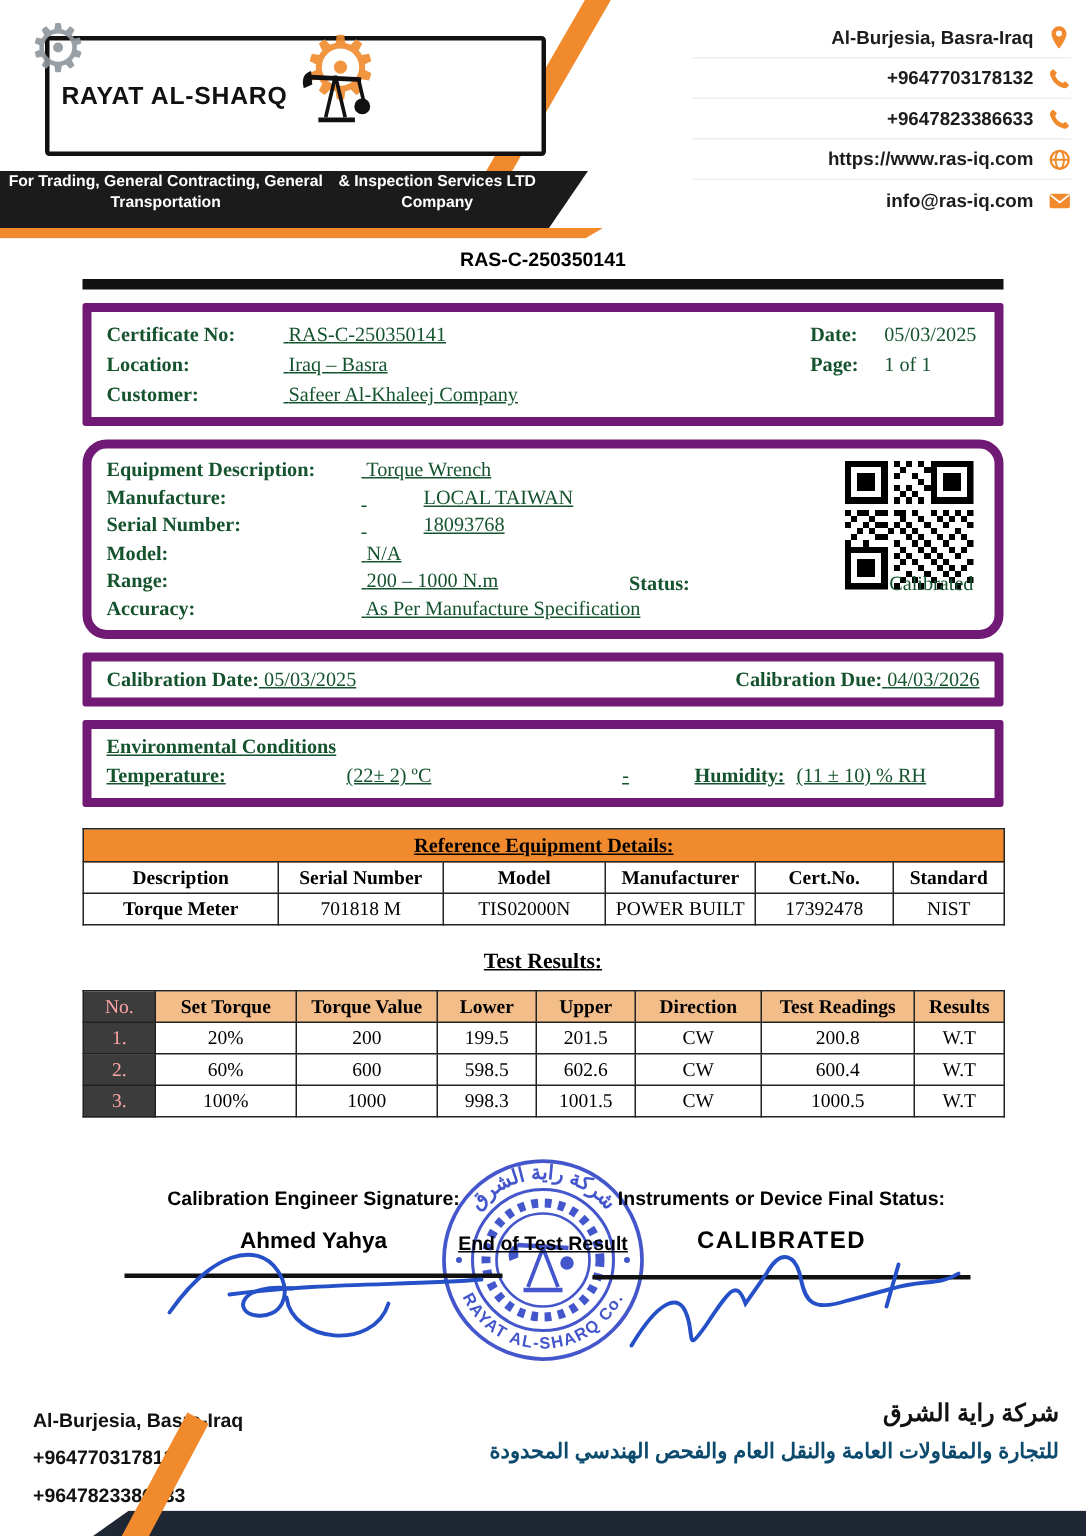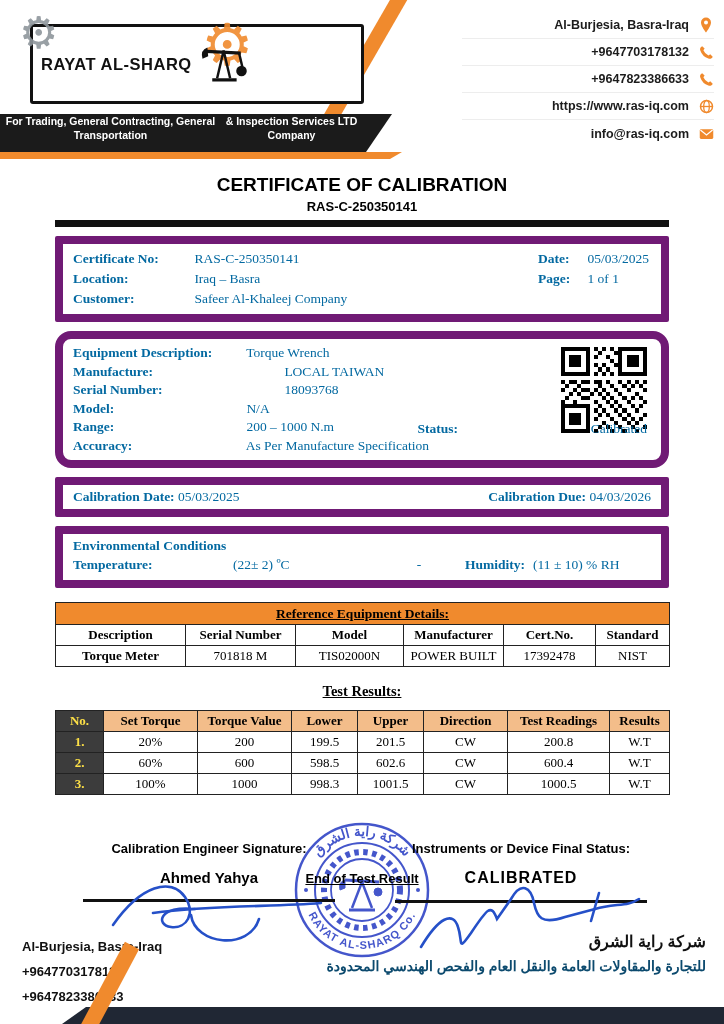--- a/index.html
+++ b/index.html
@@ -22,21 +22,21 @@
   .contact-row:last-child { border-bottom:none; }
   .contact-text { font-size:12.5px; font-weight:600; color:#1c1c1c; }
   .contact-icon { width:16px; height:16px; display:flex; align-items:center; justify-content:center; }
 
   
   .main { width:614px; margin:0 auto; }
   .title { text-align:center; margin-top:12px; font-family:"Liberation Sans",sans-serif; font-weight:bold; font-size:19px; color:#000; }
   .subtitle { text-align:center; margin-top:3px; font-family:"Liberation Sans",sans-serif; font-weight:bold; font-size:13px; color:#000; }
   .divbar { height:7px; background:#111; margin-top:6px; }
 
-  .box { border:8px solid #701a75; border-radius:2px; margin-top:9px; padding:5px 10px; font-size:13.5px; color:#0369a1; position:relative; }
+  .box { border:6px solid #701a75; border-radius:2px; margin-top:9px; padding:5px 10px; font-size:13.5px; color:#14532d; position:relative;text-decoration:underline; }
   .frow { line-height:20px; }
   .lbl { font-weight:bold; display:inline-block; }
   .cert .lbl { width:118px; }
   .cert-right { position:absolute; right:12px; top:5px; }
   .cert-right .lbl { width:46px; }
   .equip { min-height:112px; padding-right:120px;border-radius:16px; }
   .equip .lbl { width:170px; }
   .equip .frow { line-height:18.5px; }
   .qr { position:absolute; right:14px; top:8px; }
   .status-line { position:absolute; right:14px; bottom:23px; font-size:13.5px; white-space:nowrap; }
@@ -52,21 +52,21 @@
 
   table { border-collapse:collapse; width:614px; table-layout:fixed; }
   th, td { border:1px solid #222; text-align:center; font-size:13px; padding:2px 2px; height:21px; }
   table.ref { margin-top:14px; border:1.5px solid #111; }
   .ref-title { background:#f08a2d; font-weight:bold; font-size:13.5px; text-decoration:underline; height:22px; }
   table.ref th { font-weight:bold; }
   td.bcell { font-weight:bold; }
   .tr-title { text-align:center; margin-top:16px; font-weight:bold; font-size:14.5px; text-decoration:underline; }
   table.test { margin-top:10px; border:1.5px solid #111; }
   table.test th { background:#f3bd8a; font-weight:bold; }
-  table.test th.dark, table.test td.dark { background:#3c3c3c; color:#fde047; font-weight:bold;margin-top:36px; }
+  table.test th.dark, table.test td.dark { background:#3c3c3c; color:#fca5a5; font-weight:normal;margin-top:36px; }
 
   
   .sig-section { position:relative; height:188px; margin-top:24px; font-family:"Liberation Sans",sans-serif; }
   .sig-block { position:absolute; width:252px; text-align:center; }
   .sig-left { left:28px; top:22px; }
   .sig-right { right:22px; top:22px; }
   .sig-label { font-weight:bold; font-size:13px; color:#000; }
   .sig-name { font-weight:bold; font-size:15px; margin-top:13px; }
   .sig-status { font-weight:bold; font-size:16px; letter-spacing:1px; margin-top:13px; }
   .sig-line { height:2.5px; background:#111; margin-top:13px; }
@@ -155,21 +155,20 @@
           <svg width="15" height="12" viewBox="0 0 16 12">
               <rect x="0.8" y="0.8" width="14.4" height="10.4" rx="1.4" fill="#f08a2d"></rect>
               <path d="M1.5 1.8 8 7 14.5 1.8" stroke="#fff" stroke-width="1.3" fill="none"></path>
             </svg>
         </span>
       </div>
     </div>
   </div>
 
   <div class="main">
-    <div class="title">CERTIFICATE OF CALIBRATION</div>
     <div class="subtitle">RAS-C-250350141</div>
     <div class="divbar"></div>
 
     <div class="box cert">
       <div class="frow">
         <span class="lbl">Certificate No:</span>
         <span>RAS-C-250350141</span>
       </div>
       <div class="frow">
         <span class="lbl">Location:</span>

